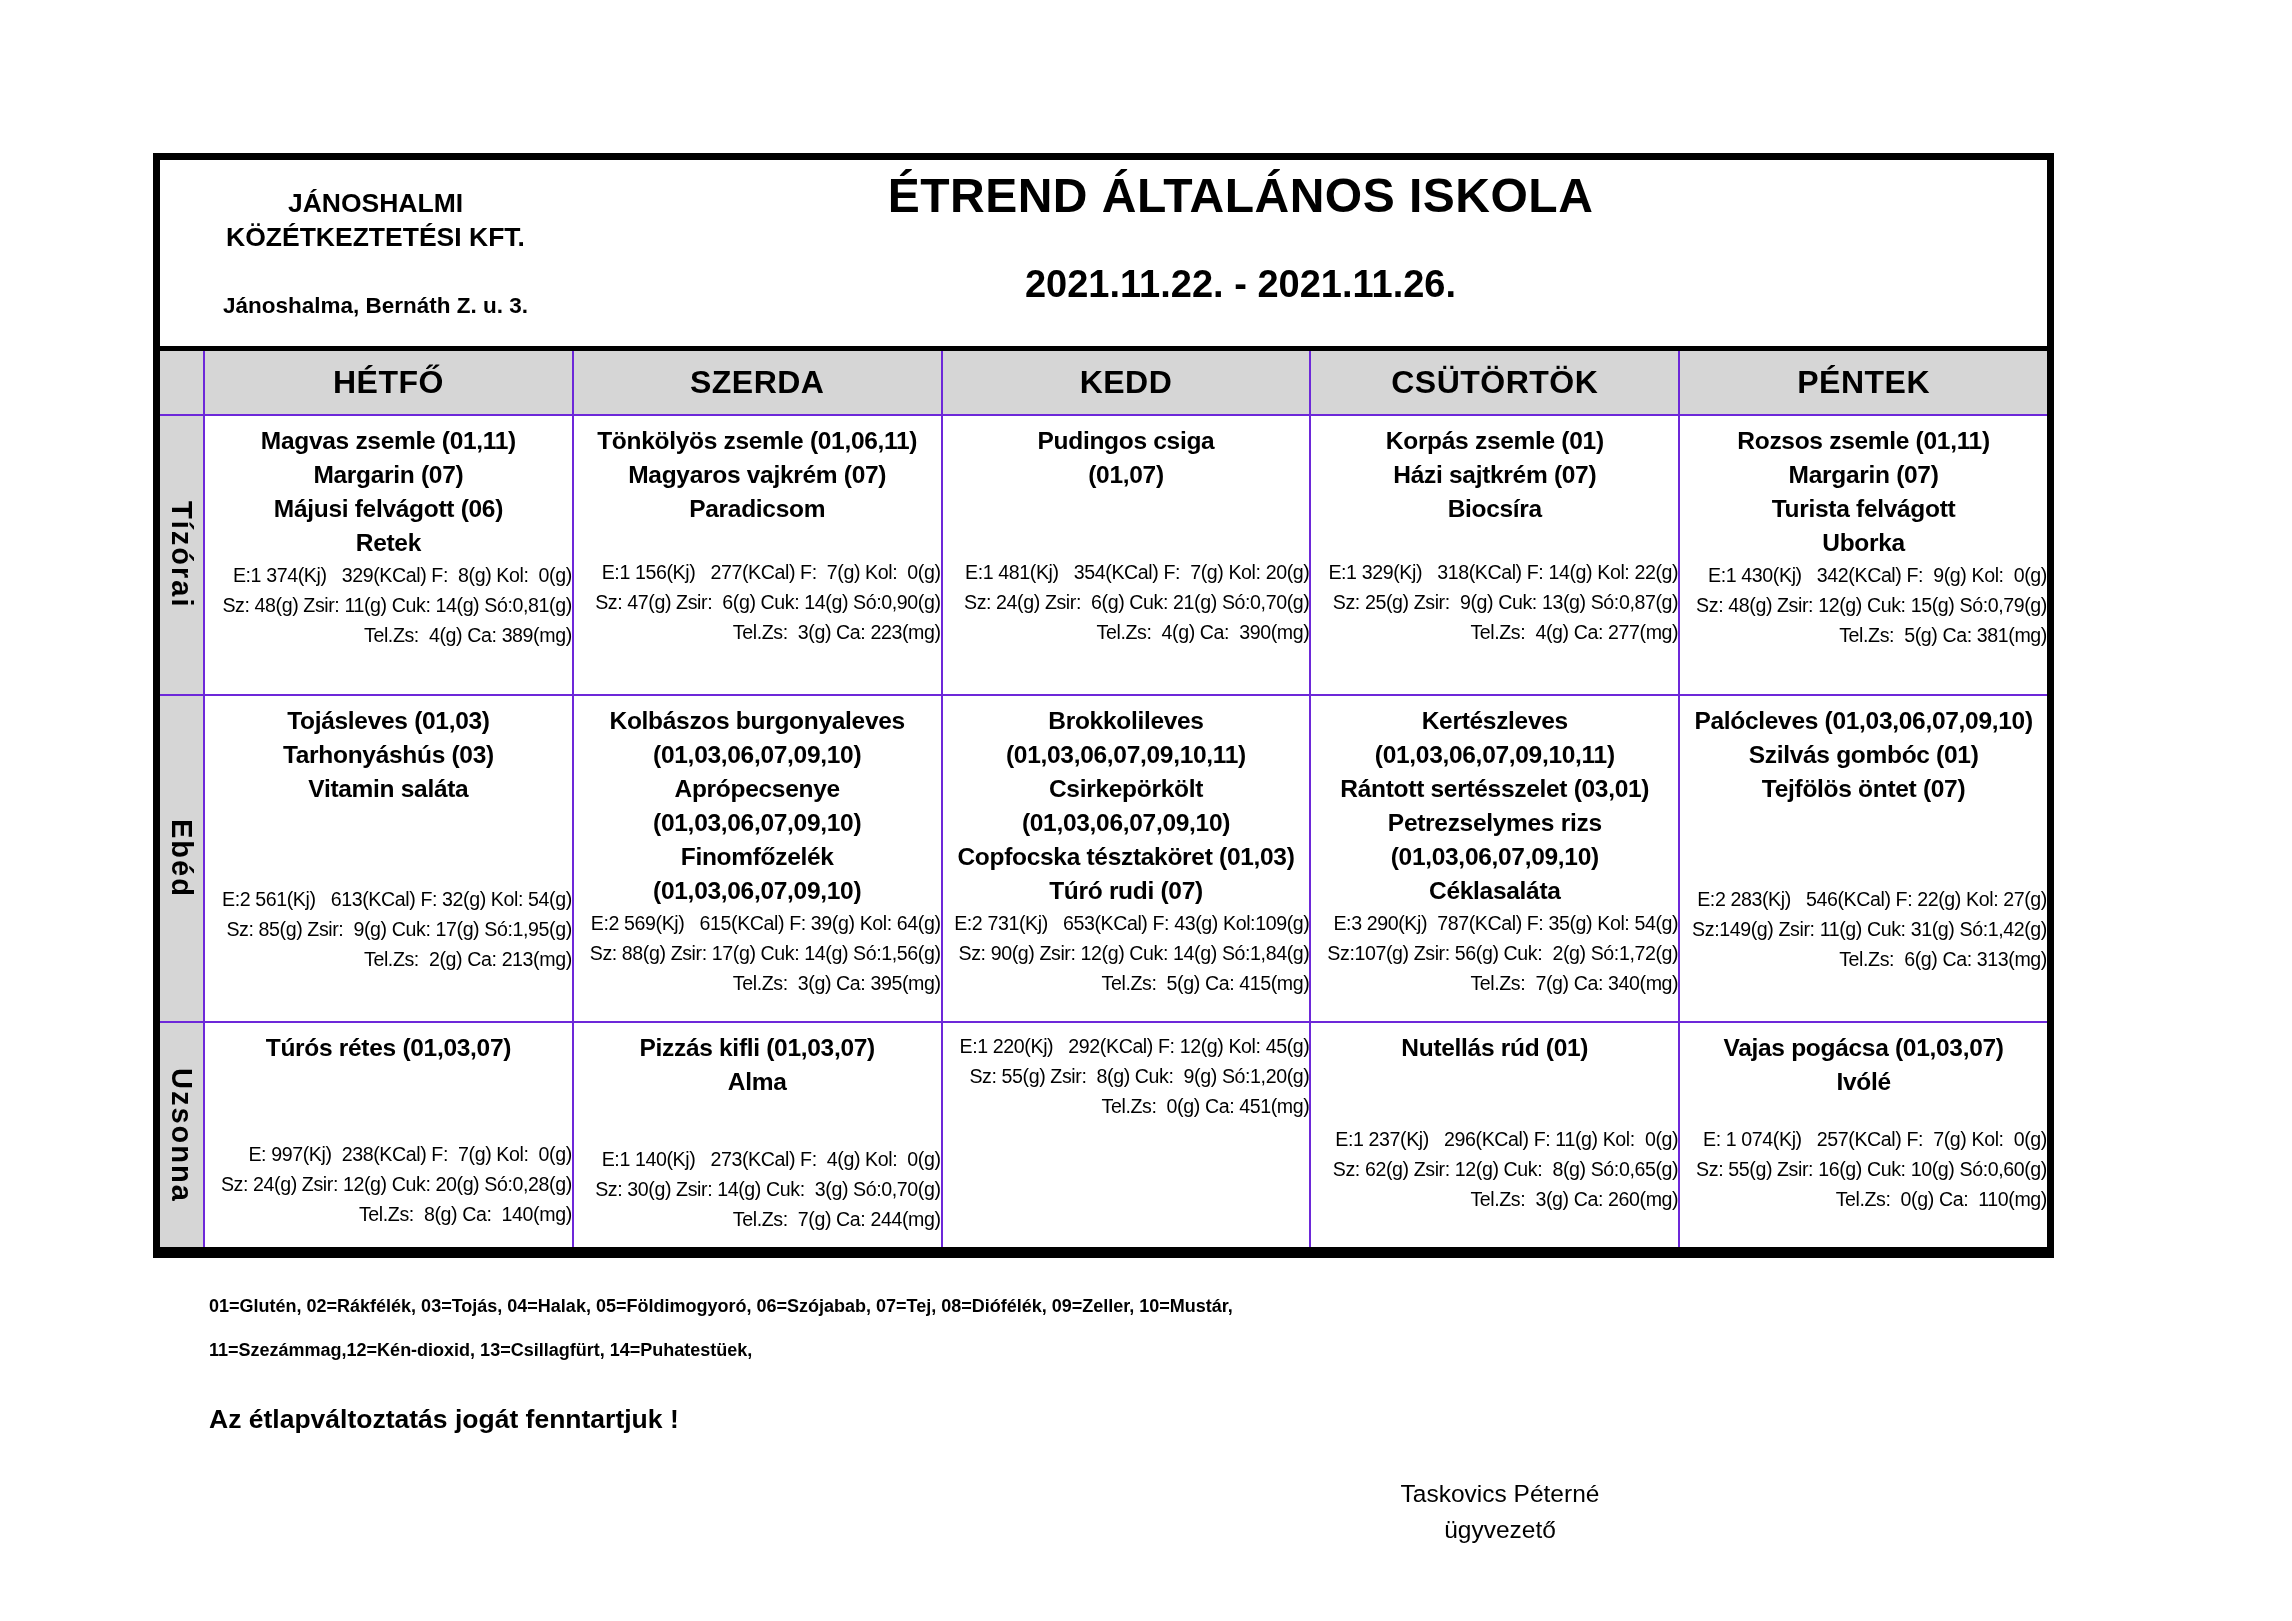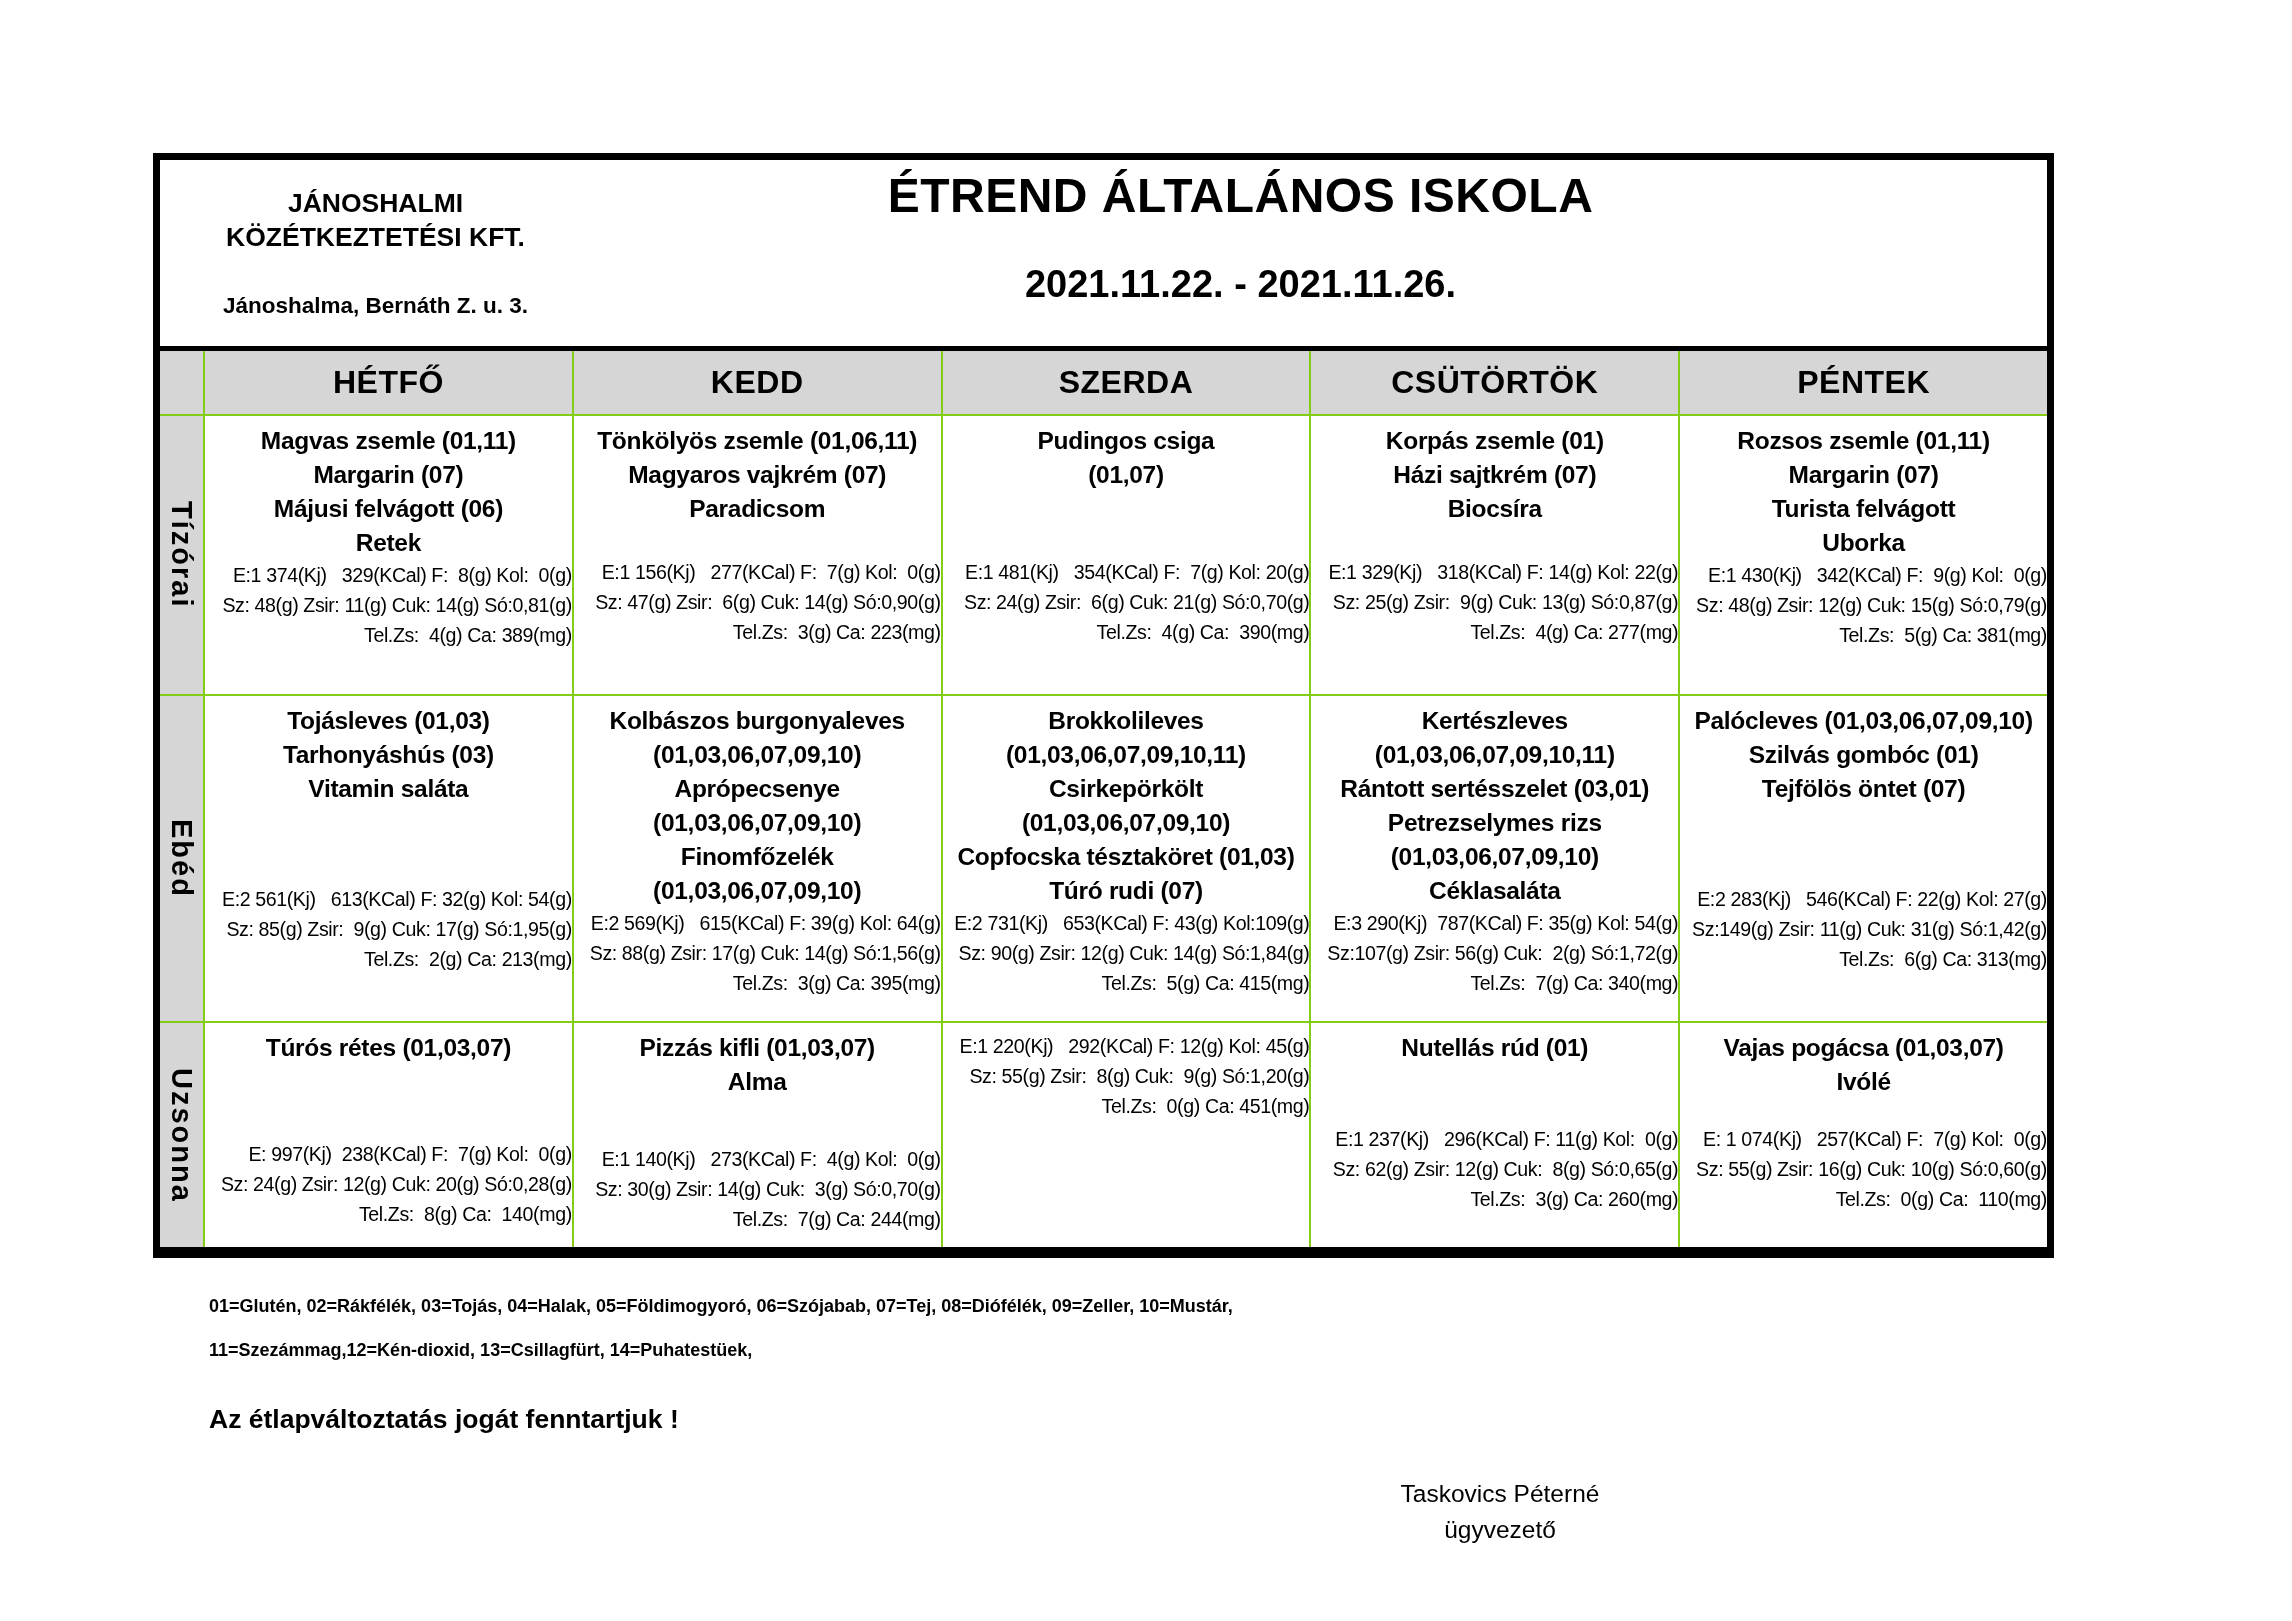--- a/index.html
+++ b/index.html
@@ -27,21 +27,21 @@
   .title-block{position:absolute;left:392px;right:118px;top:0;text-align:center;}
   .doc-title{margin-top:7.8px;font-size:48px;font-weight:bold;letter-spacing:0.5px;}
   .doc-dates{margin-top:40px;font-size:38px;font-weight:bold;}
   
   .menu-table{
     position:absolute;left:0;right:0;top:186px;bottom:0;
     display:grid;
     grid-template-columns:43px repeat(5,1fr);
     grid-template-rows:63px 278px 325px 1fr;
     gap:2px;
-    background:#84cc16;           
+    background:#6d28d9;           
     border-top:5.9px solid #000; 
     box-sizing:border-box;
   }
   .corner{background:#d6d6d6;}
   .day-header{
     background:#d6d6d6;
     display:flex;align-items:center;justify-content:center;
     font-size:32px;font-weight:bold;letter-spacing:0.5px;
   }
   .row-label{
@@ -98,22 +98,22 @@
       <div class="title-block">
         <div class="doc-title">ÉTREND ÁLTALÁNOS ISKOLA</div>
         <div class="doc-dates">2021.11.22. - 2021.11.26.</div>
       </div>
     </div>
 
     <div class="menu-table">
 
       <div class="corner"></div>
       <div class="day-header">HÉTFŐ</div>
+      <div class="day-header">SZERDA</div>
       <div class="day-header">KEDD</div>
-      <div class="day-header">SZERDA</div>
       <div class="day-header">CSÜTÖRTÖK</div>
       <div class="day-header">PÉNTEK</div>
 
       <div class="row-label">
           <span>Tízórai</span>
         </div>
       <div class="meal-cell">
         <div class="items">Magvas zsemle (01,11)
 Margarin (07)
 Májusi felvágott (06)

